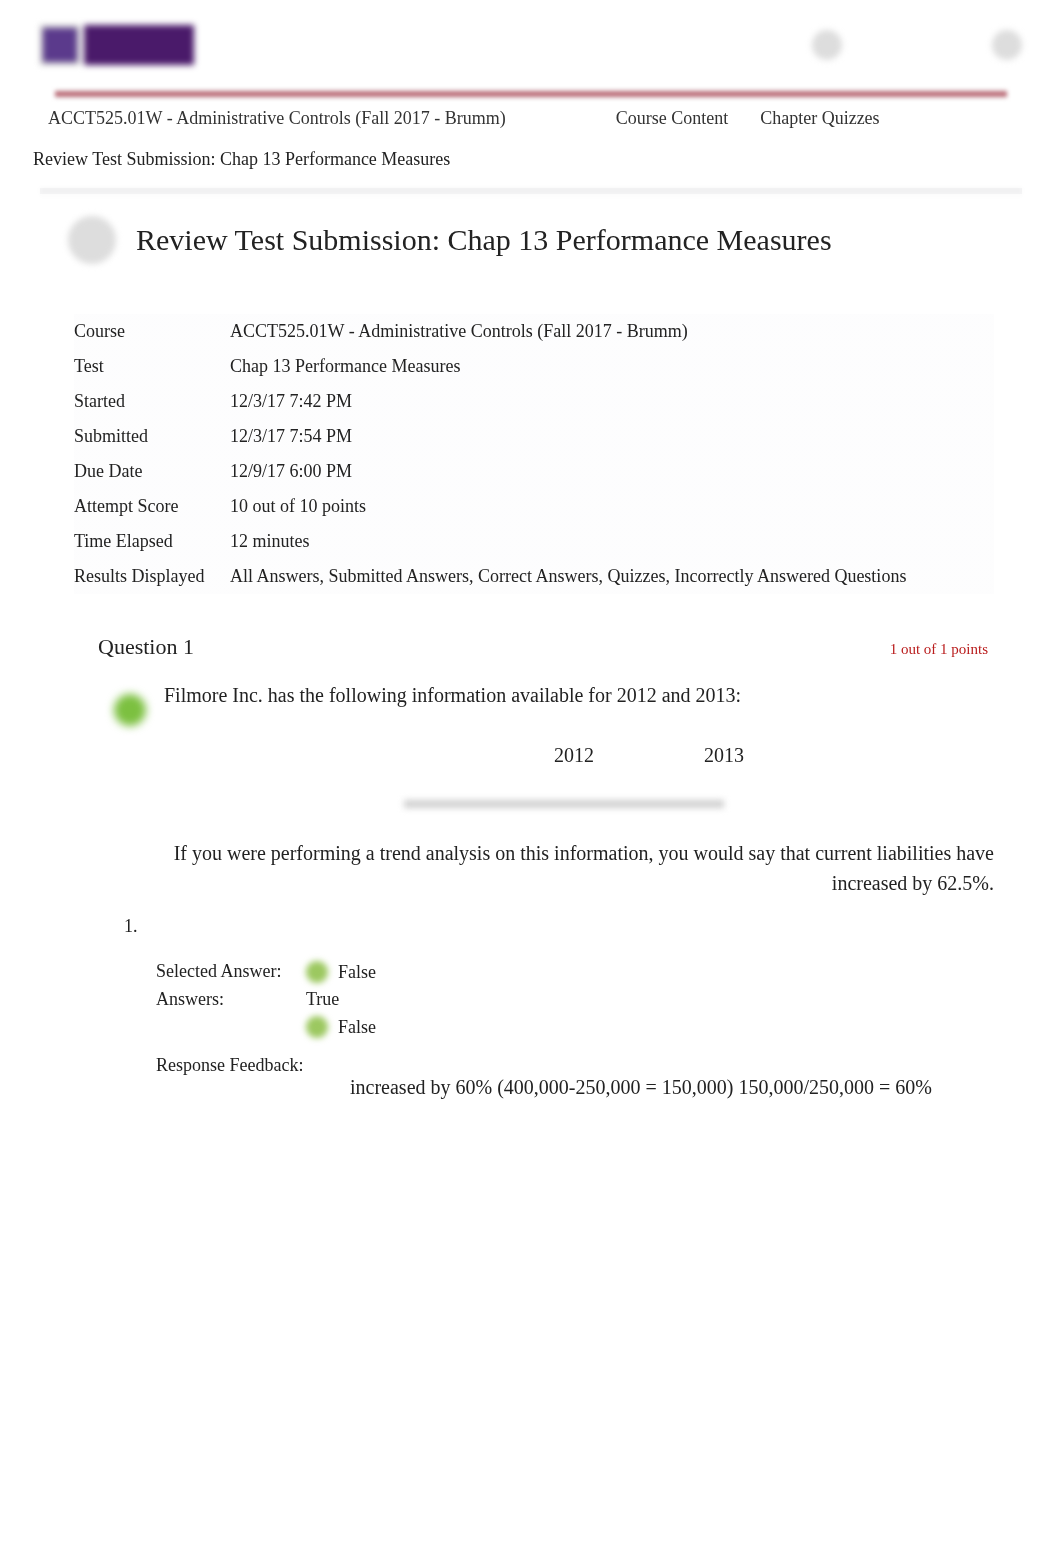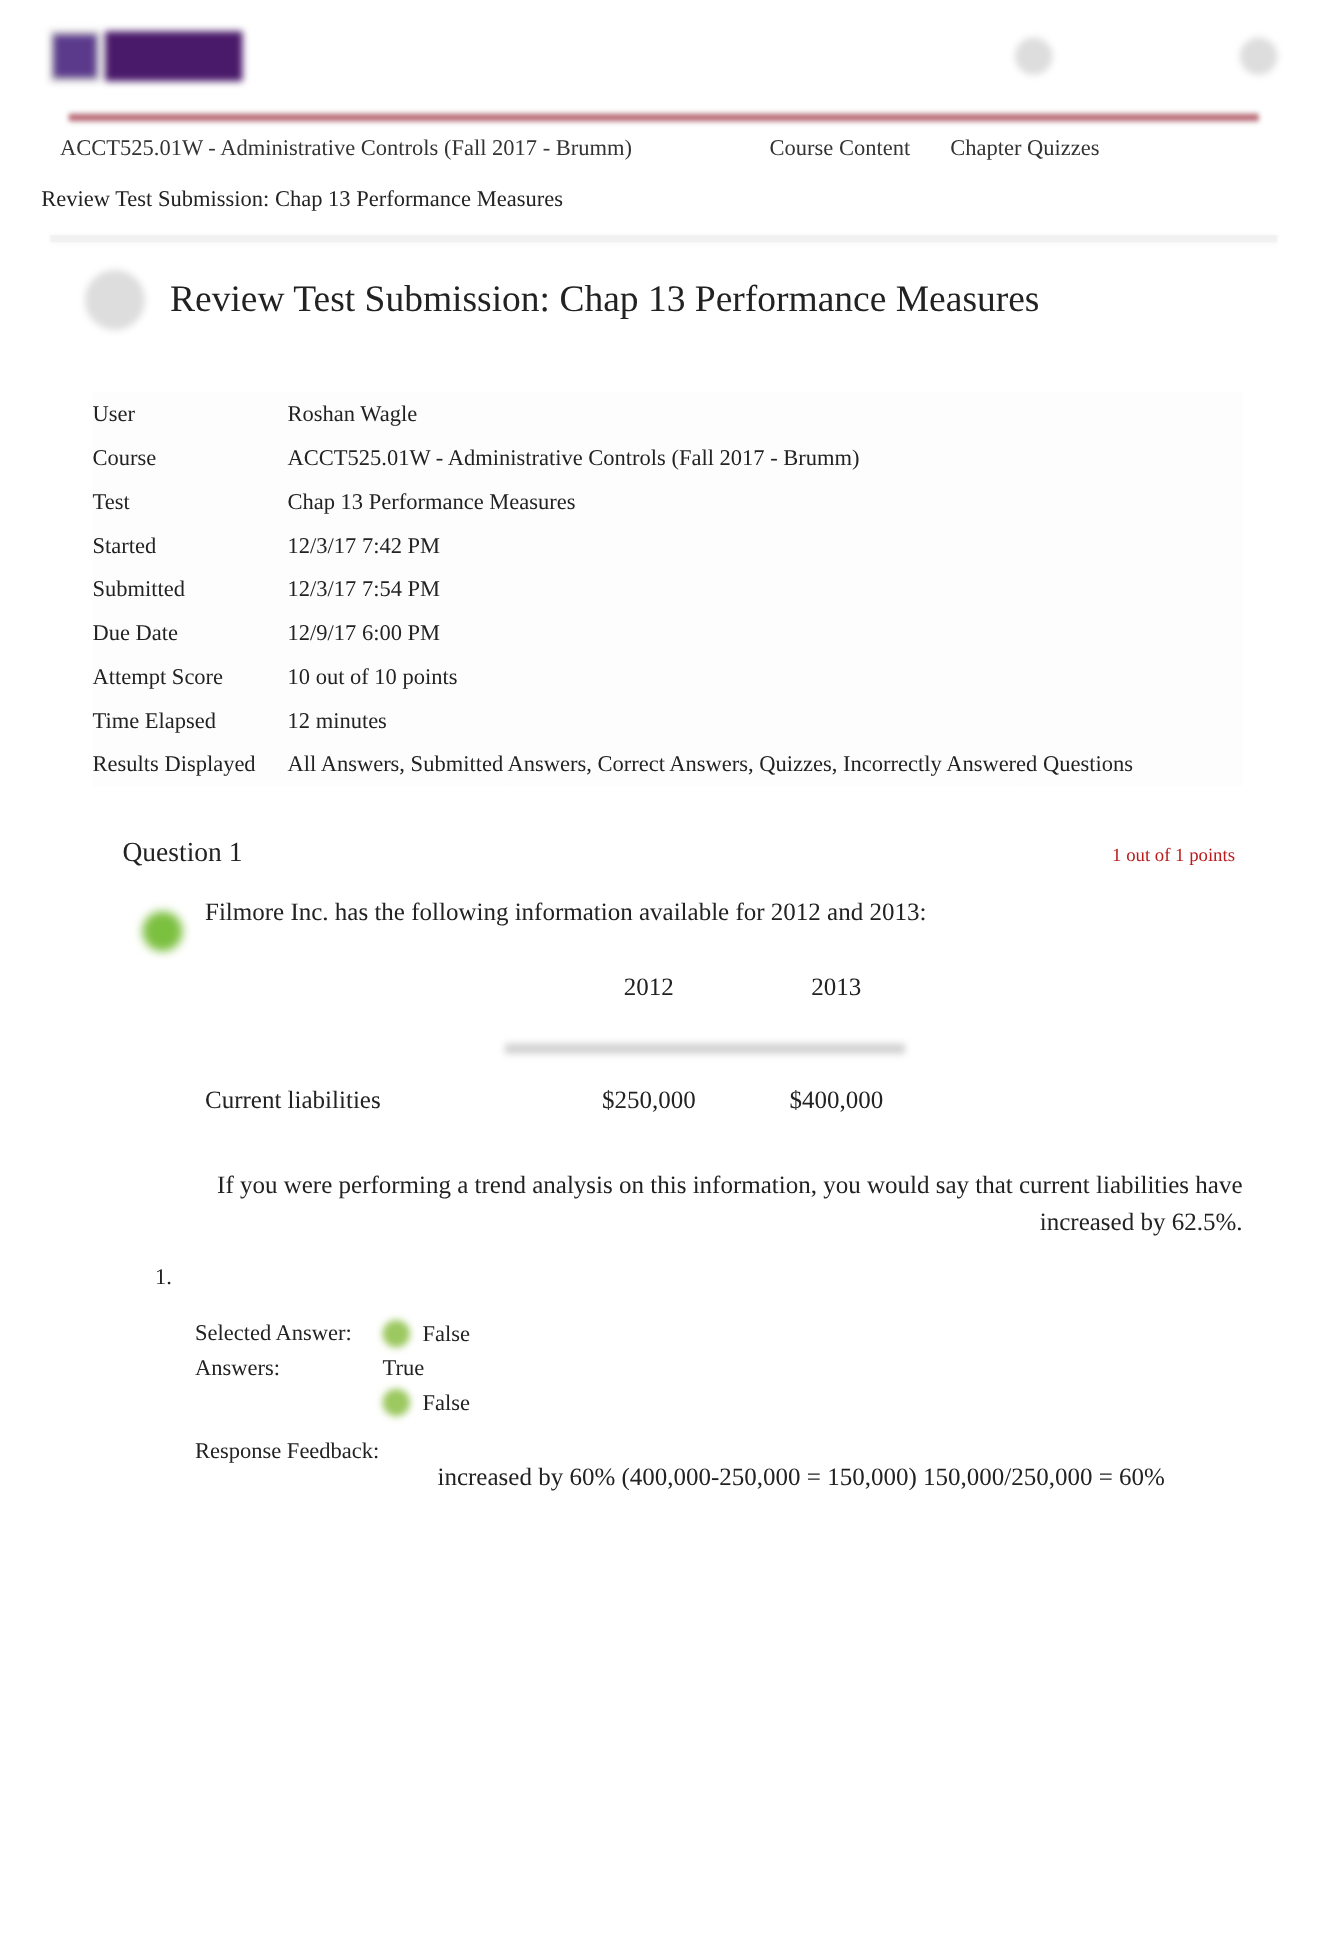--- a/index.html
+++ b/index.html
@@ -172,21 +172,21 @@
     }
     .data-row {
       display: flex;
     }
     .data-cell-label {
       width: 280px;
       padding: 8px 0;
     }
     .data-cell {
       width: 150px;
-      text-align: center;
+      text-align: right;
       padding: 8px 0;
     }
     .data-header-row .data-cell {
       padding-bottom: 30px;
     }
     .blur-divider {
       height: 8px;
       width: 320px;
       margin-left: 240px;
       background: #d0d0d0;
@@ -270,24 +270,20 @@
 <div class="page-subtitle">Review Test Submission: Chap 13 Performance Measures</div>
 
 <div class="content-wrap">
   <div class="title-row">
     <div class="title-icon"></div>
     <h1 class="page-title">Review Test Submission: Chap 13 Performance Measures</h1>
   </div>
 
   <div class="info-table">
     <div class="info-row">
-      <div class="info-label">User</div>
-      <div class="info-value">Roshan Wagle</div>
-    </div>
-    <div class="info-row">
       <div class="info-label">Course</div>
       <div class="info-value">ACCT525.01W - Administrative Controls (Fall 2017 - Brumm)</div>
     </div>
     <div class="info-row">
       <div class="info-label">Test</div>
       <div class="info-value">Chap 13 Performance Measures</div>
     </div>
     <div class="info-row">
       <div class="info-label">Started</div>
       <div class="info-value">12/3/17 7:42 PM</div>
@@ -325,25 +321,20 @@
       <div class="question-text">
         <div>Filmore Inc. has the following information available for 2012 and 2013:</div>
 
         <div class="data-table">
           <div class="data-row data-header-row">
             <div class="data-cell-label"></div>
             <div class="data-cell">2012</div>
             <div class="data-cell">2013</div>
           </div>
           <div class="blur-divider"></div>
-          <div class="data-row">
-            <div class="data-cell-label">Current liabilities</div>
-            <div class="data-cell">$250,000</div>
-            <div class="data-cell">$400,000</div>
-          </div>
         </div>
 
         <div class="question-followup">If you were performing a trend analysis on this information, you would say that current liabilities have increased by 62.5%.</div>
       </div>
     </div>
 
     <div class="list-num">1.</div>
 
     <div class="answer-block">
       <div class="answer-row">

